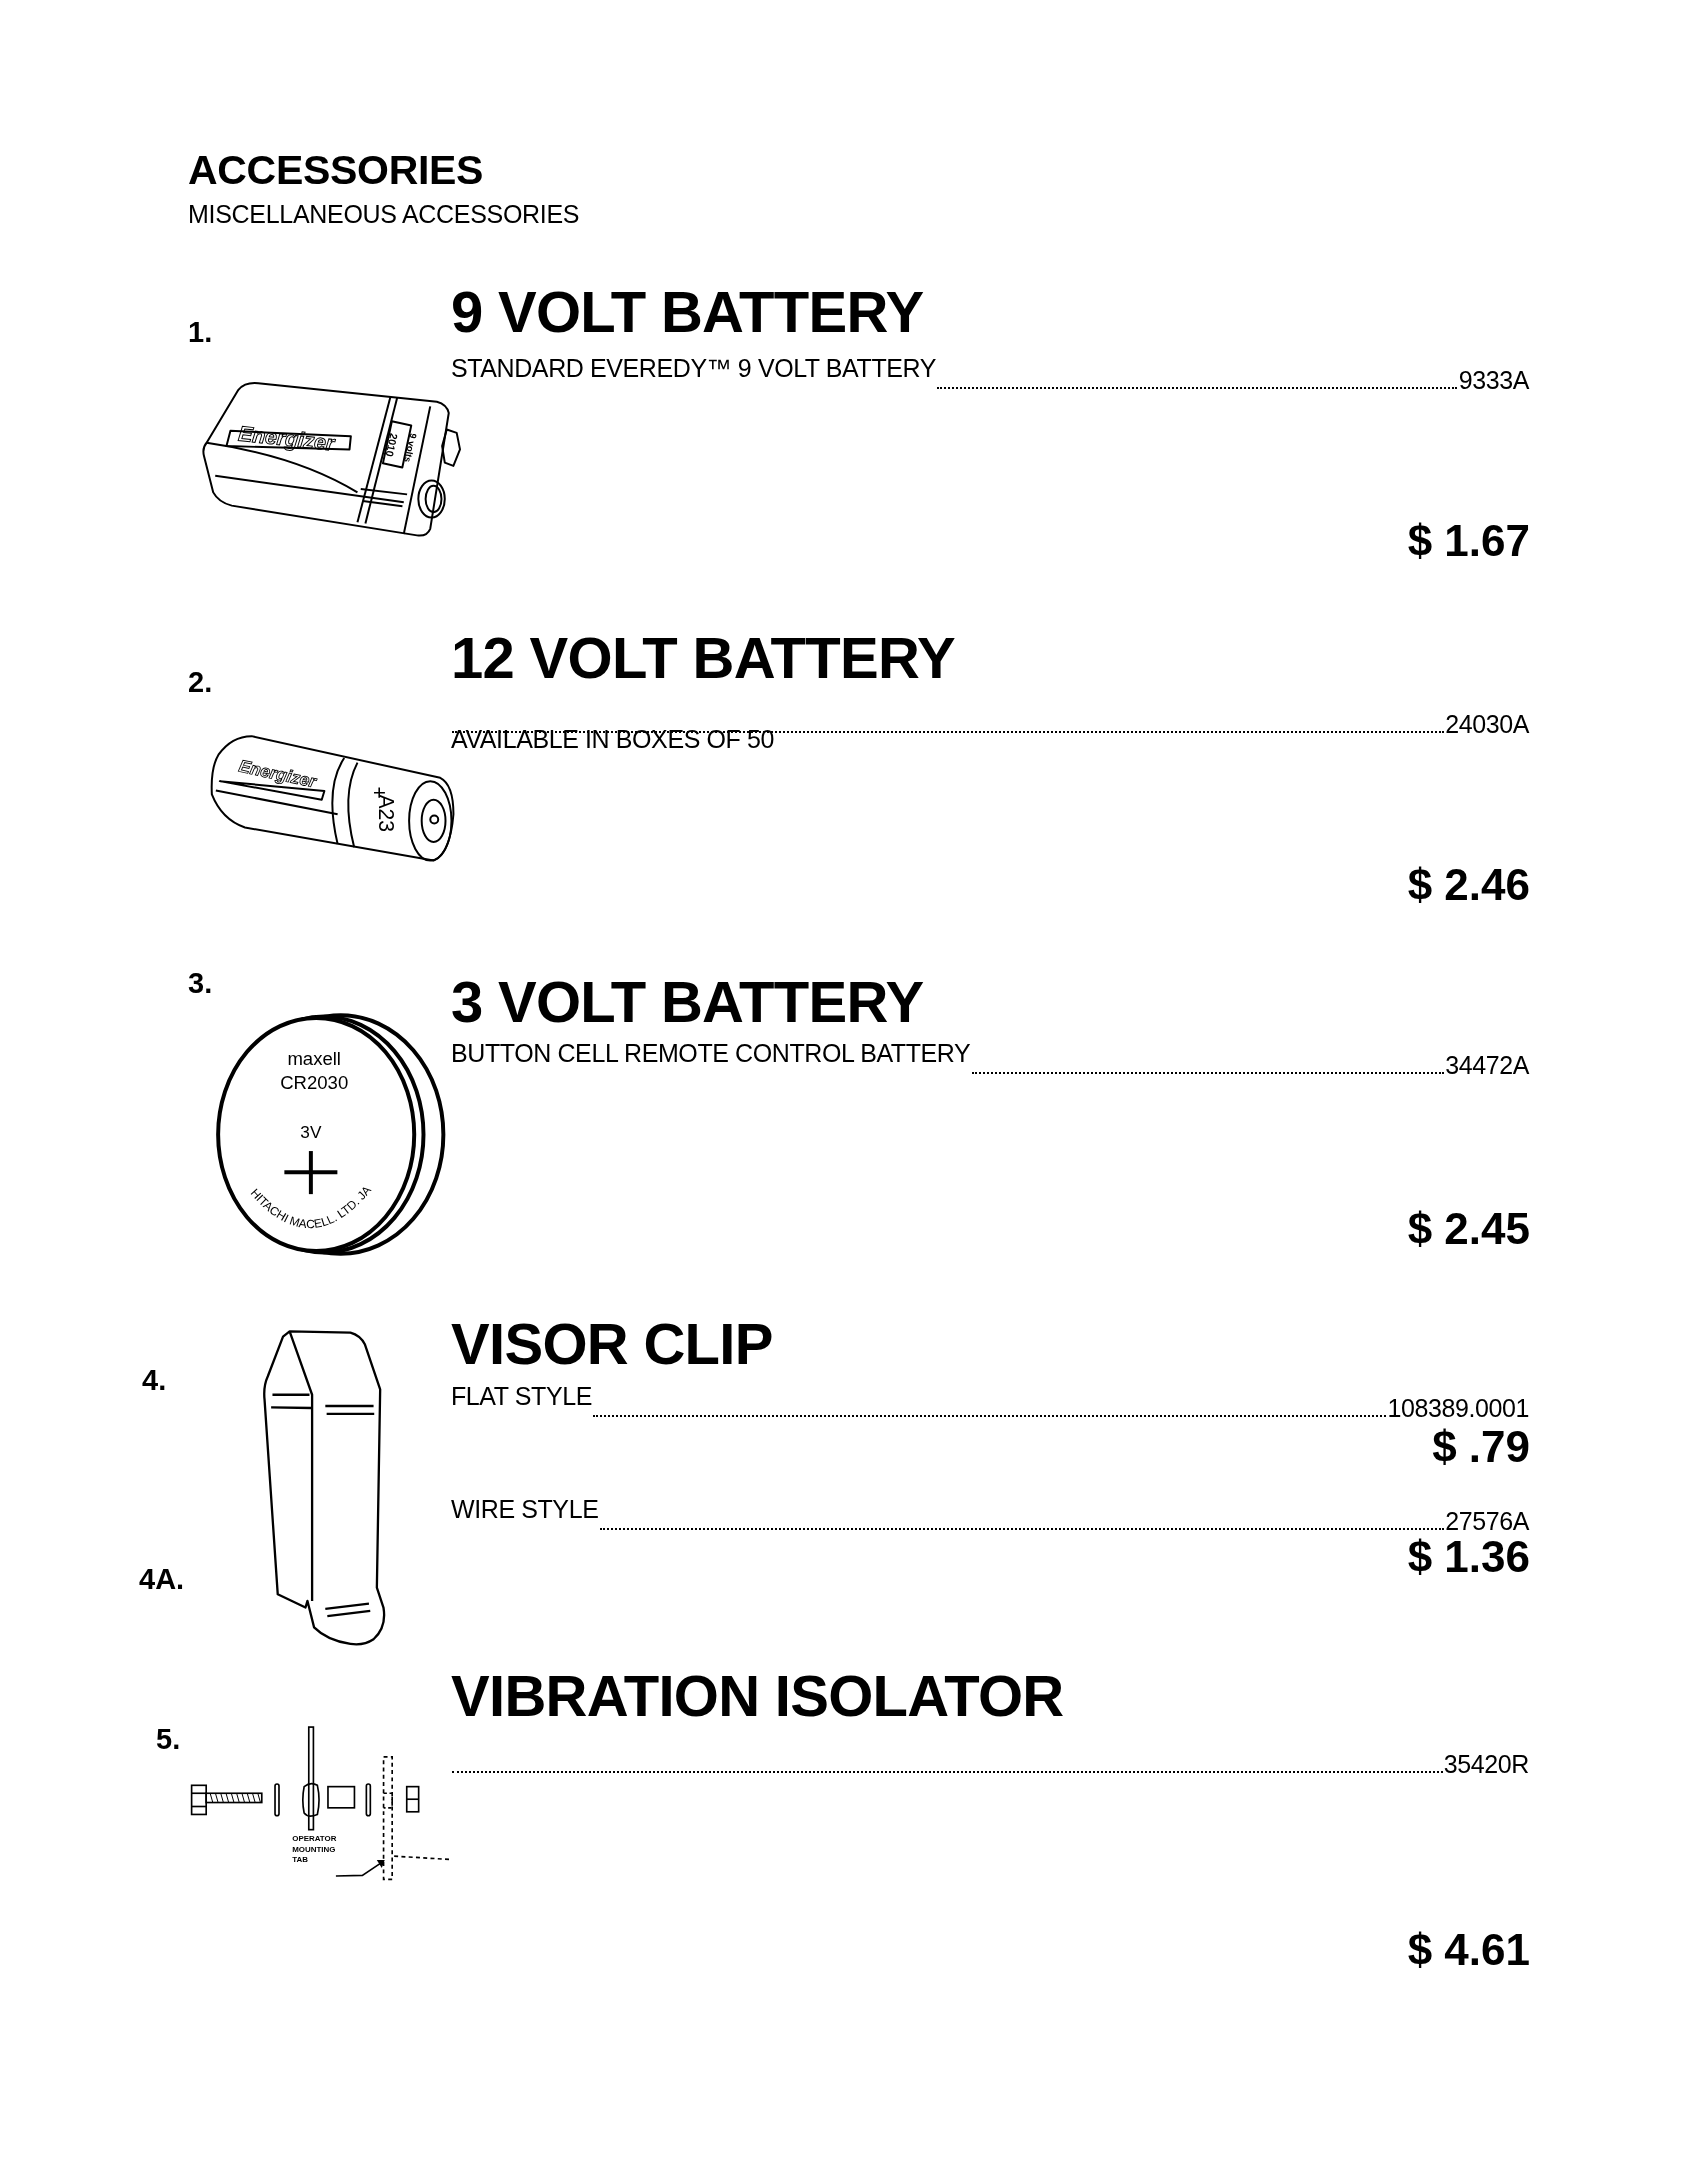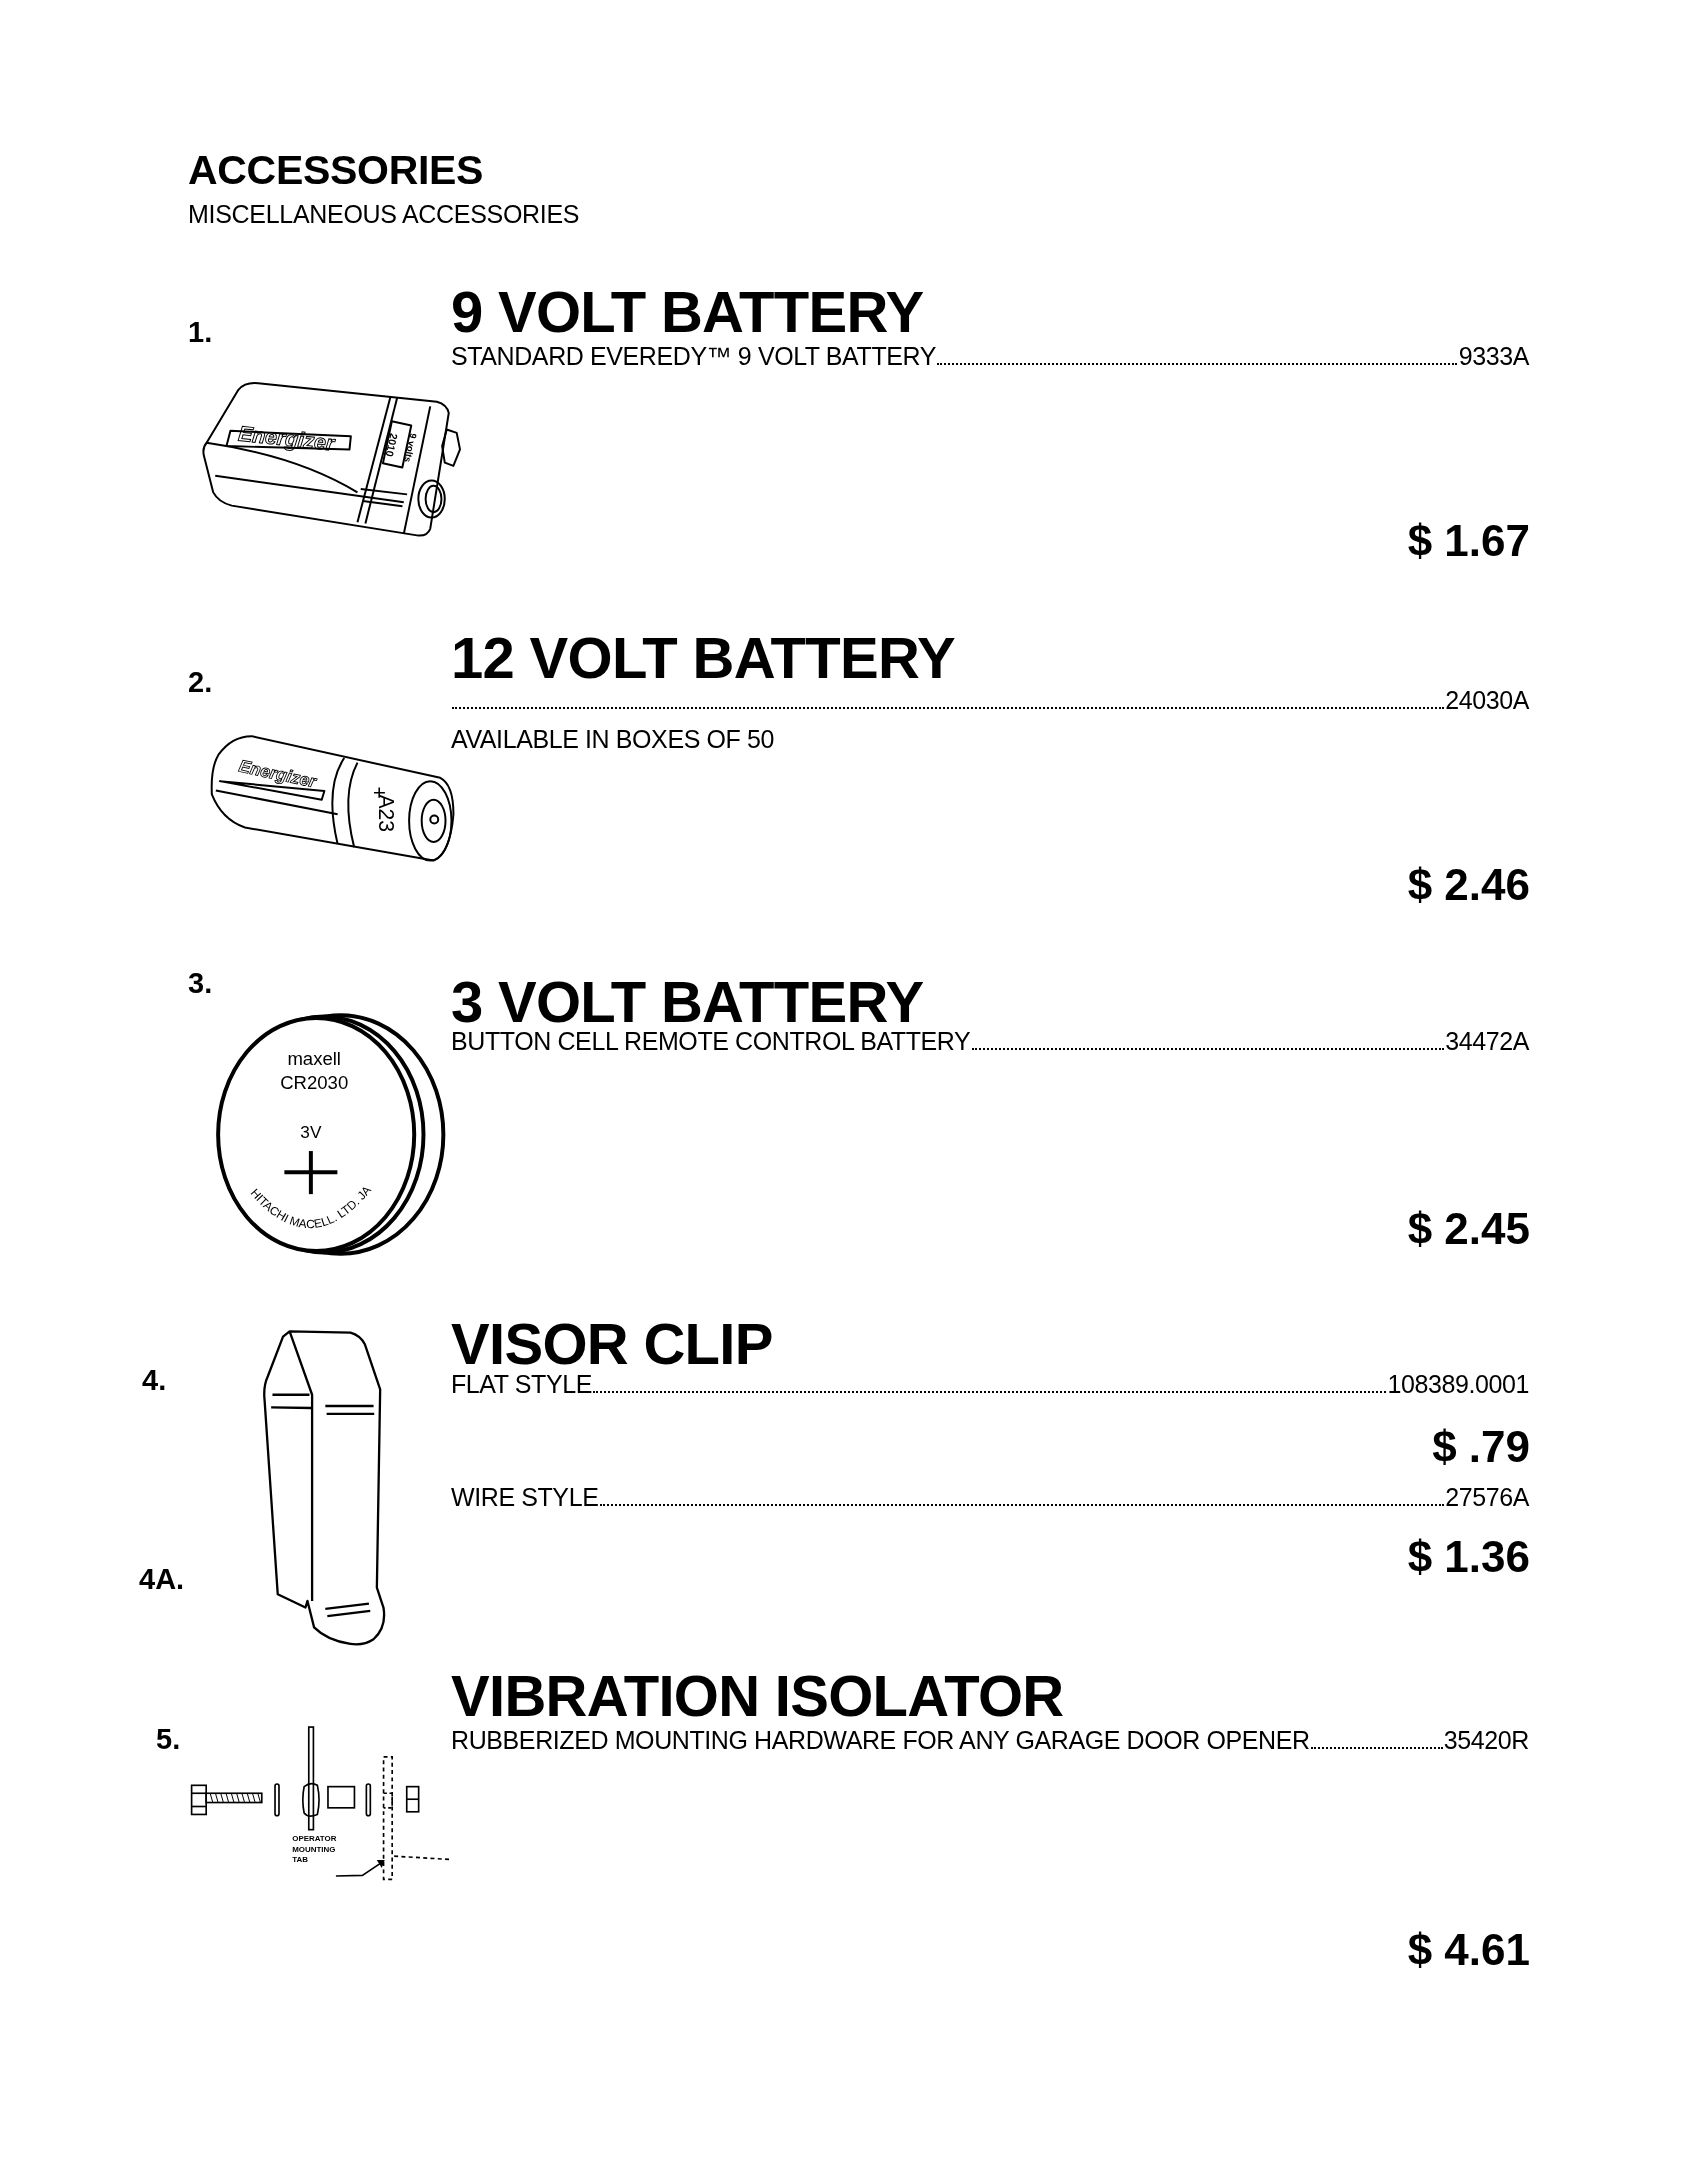--- a/index.html
+++ b/index.html
@@ -17,21 +17,21 @@
 
   .line {
     position: absolute; left: 451px; width: 1078px; display: flex; align-items: center;
     font-size: 25px; letter-spacing: -0.4px; line-height: 1; white-space: nowrap;
   }
   .line .desc { flex: 0 0 auto; }
   .line .dots {
     flex: 1 1 auto; overflow: hidden; margin: 0 1.3px;
     border-bottom: 2.6px dotted #000; height: 0; align-self: flex-end; margin-bottom: 4px;
   }
-  .line .part { flex: 0 0 auto; }
+  .line .part { flex: 0 0 auto; margin-top: 24px; }
   .extra { left: 451px; font-size: 25px; letter-spacing: -0.4px; }
 
   .price { right: 157px; font-size: 44px; font-weight: 700; text-align: right; }
 
   svg { position: absolute; overflow: visible; }
   svg text { font-family: "Liberation Sans", "DejaVu Sans", sans-serif; }
 </style>
 </head>
 <body>
 
@@ -153,21 +153,20 @@
       <line x1="112" y1="422" x2="178" y2="414"></line>
       <line x1="115" y1="433" x2="180" y2="425"></line>
     </g>
   </svg>
 </section>
 
 <section>
   <div class="abs num" style="left:156px;top:1723px;">5.</div>
   <div class="abs prod-title" style="top:1667px;">VIBRATION ISOLATOR</div>
   <div class="line" style="top:1728px;">
-    <span class="desc">RUBBERIZED MOUNTING HARDWARE FOR ANY GARAGE DOOR OPENER</span>
     <span class="dots"></span>
     <span class="part">35420R</span>
   </div>
   <div class="abs price" style="top:1925px;">$ 4.61</div>
 
   <svg style="left:185px;top:1727px;" width="278" height="159" viewBox="0 0 420 240">
     <g fill="none" stroke="#000" stroke-width="2.5">
 
       <rect x="10" y="88" width="22" height="44"></rect>
       <line x1="10" y1="100" x2="32" y2="100"></line>

